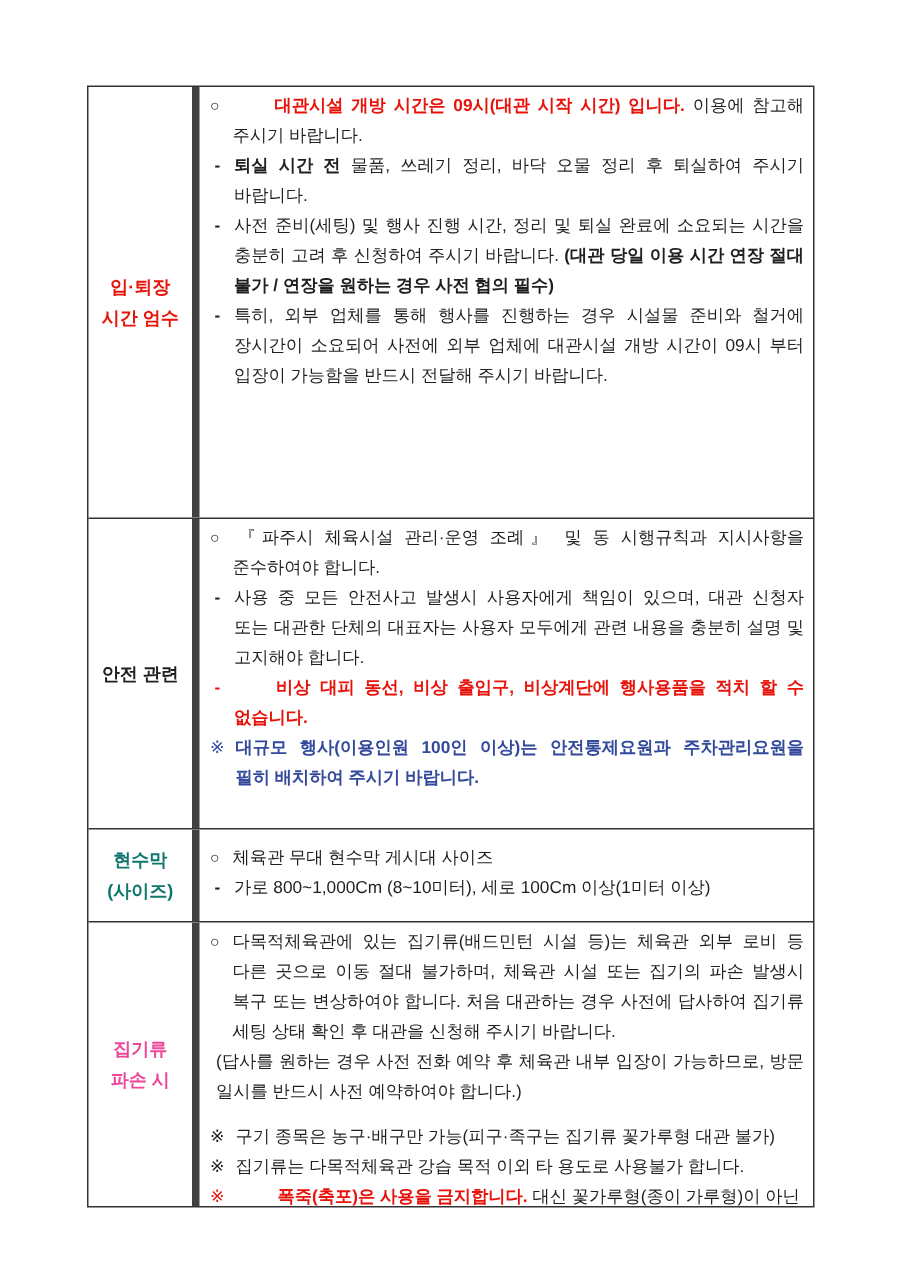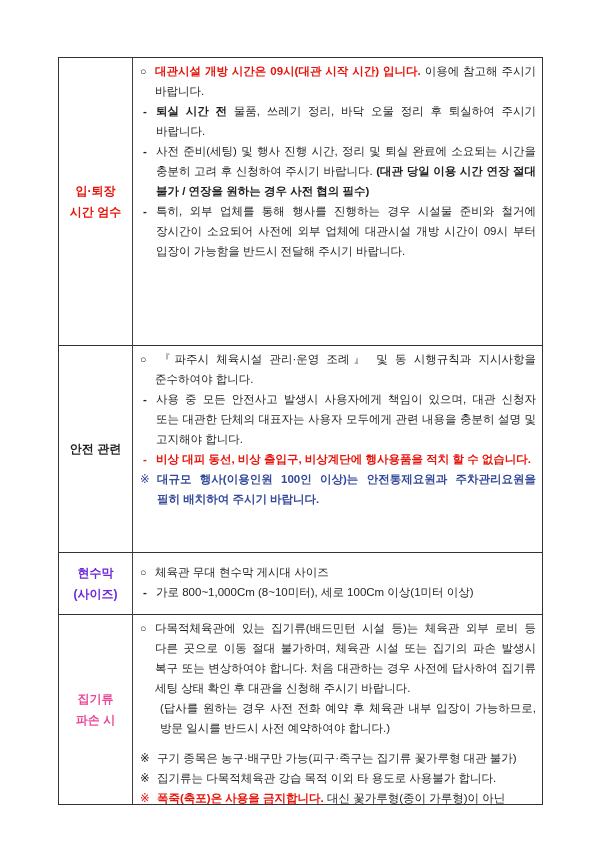--- a/index.html
+++ b/index.html
@@ -5,38 +5,38 @@
   html,body{margin:0;padding:0;background:#ffffff;}
   body{width:600px;height:849px;font-family:"Liberation Sans","DejaVu Sans",sans-serif;}
   .page{position:relative;width:600px;height:849px;background:#fff;overflow:hidden;}
   .rules-table{position:absolute;left:58px;top:57px;width:485px;border:1px solid #333;box-sizing:border-box;background:#fff;}
   .trow{display:flex;border-top:1px solid #333;box-sizing:border-box;overflow:hidden;}
   .trow:first-child{border-top:none;}
   .trow:nth-of-type(1){height:287px;}
   .trow:nth-of-type(2){height:207px;}
   .trow:nth-of-type(3){height:62px;}
   .trow:nth-of-type(4){height:190px;}
-  .hcell{flex:none;width:74px;border-right:1px solid #404040;box-sizing:border-box;
+  .hcell{flex:none;width:74px;border-right:5px solid #404040;box-sizing:border-box;
          display:flex;flex-direction:column;justify-content:center;align-items:center;
          text-align:center;font-weight:bold;font-size:12px;line-height:21px;color:var(--black);}
   .ccell{flex:1;box-sizing:border-box;overflow:hidden;padding:3px 6px 0 7px;
          font-size:11.5px;line-height:20px;color:var(--black);
          text-align:justify;word-break:keep-all;}
   .trow:nth-of-type(3) .ccell{padding-top:9px;}
   .item{padding-left:15px;text-indent:-15px;}
   .item.dash{margin-left:3px;padding-left:13px;text-indent:-13px;}
   .item.star{padding-left:17px;text-indent:-17px;}
-  .item.none{padding-left:4px;text-indent:0;margin-left:16px;}
+  .item.none{padding-left:4px;text-indent:0;}
   .item.spacer{height:10px;padding:0;}
   .marker{display:inline-block;font-weight:bold;text-indent:0;}
   .marker.circle{width:15px;font-size:10.5px;}
   .marker.dash{width:13px;}
   .marker.star{width:17px;font-weight:normal;}
   .seg.bold{font-weight:bold;}
-  .seg.red{font-weight:bold;color:var(--red);}
+  .seg.red{font-weight:bold;color:var(--red);margin-left:28px;}
   .seg.blue{font-weight:bold;color:var(--blue);}
   .marker.m-red{color:var(--red);}
   .marker.m-blue{color:var(--blue);}
 </style>
 </head>
 <body>
 
 <div class="page">
   <div class="rules-table">
       <div class="trow">
@@ -56,21 +56,21 @@
           <div class="hline">안전 관련</div>
         </div>
         <div class="ccell">
           <div class="item circle"><span class="marker circle">○</span><span class="seg plain">『파주시 체육시설 관리·운영 조례』 및 동 시행규칙과 지시사항을 준수하여야 합니다.</span></div>
           <div class="item dash"><span class="marker dash">-</span><span class="seg plain">사용 중 모든 안전사고 발생시 사용자에게 책임이 있으며, 대관 신청자 또는 대관한 단체의 대표자는 사용자 모두에게 관련 내용을 충분히 설명 및 고지해야 합니다.</span></div>
           <div class="item dash"><span class="marker dash m-red">-</span><span class="seg red">비상 대피 동선, 비상 출입구, 비상계단에 행사용품을 적치 할 수 없습니다.</span></div>
           <div class="item star"><span class="marker star m-blue">※</span><span class="seg blue">대규모 행사(이용인원 100인 이상)는 안전통제요원과 주차관리요원을 필히 배치하여 주시기 바랍니다.</span></div>
         </div>
       </div>
       <div class="trow">
-        <div class="hcell" style="color: #6d28d9;">
+        <div class="hcell" style="color: #0f766e;">
           <div class="hline">현수막</div>
           <div class="hline">(사이즈)</div>
         </div>
         <div class="ccell">
           <div class="item circle"><span class="marker circle">○</span><span class="seg plain">체육관 무대 현수막 게시대 사이즈</span></div>
           <div class="item dash"><span class="marker dash">-</span><span class="seg plain">가로 800~1,000Cm (8~10미터), 세로 100Cm 이상(1미터 이상)</span></div>
         </div>
       </div>
       <div class="trow">
         <div class="hcell" style="color: #ec4899;">

